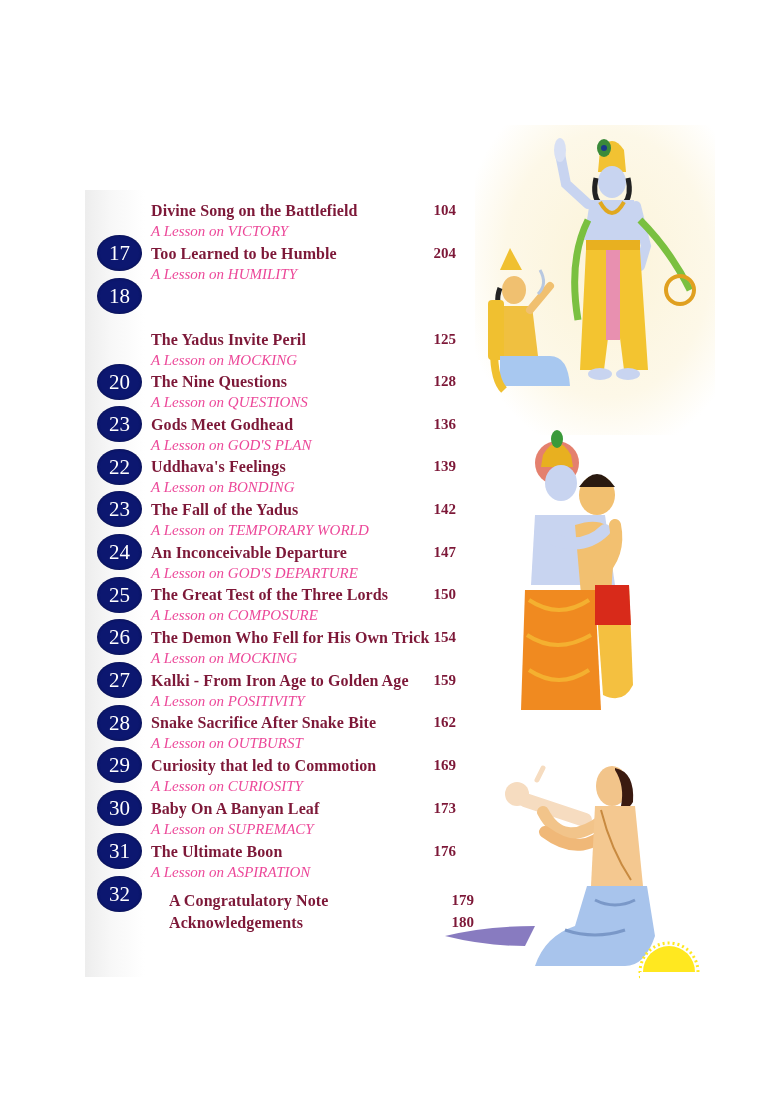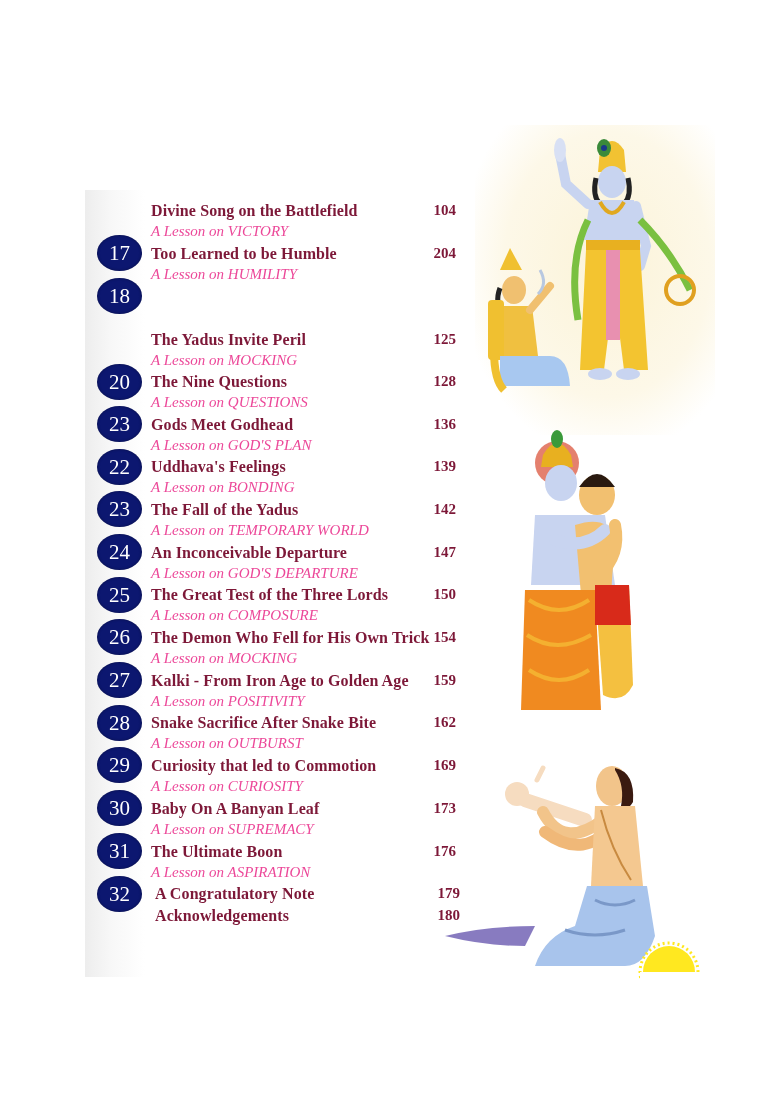--- a/index.html
+++ b/index.html
@@ -29,21 +29,21 @@
       font-weight: bold; font-size: 16px; color: #7d1838; white-space: nowrap; letter-spacing: 0.1px;
     }
     .lesson {
       position: absolute; left: 151px; top: 21px; font-family: "Liberation Serif", serif;
       font-style: italic; font-size: 15px; color: #ec4899; white-space: nowrap;
     }
     .page-num {
       position: absolute; right: 14px; top: 0; font-family: "Liberation Serif", serif;
       font-weight: bold; font-size: 15px; color: #7d1838; text-align: center;
     }
-    .extra { position: absolute; left: 4px; width: 470px; height: 22px; }
+    .extra { position: absolute; left: 18px; width: 470px; height: 22px; margin-top: 7px; }
     .illus { position: absolute; }
   </style>
 </head>
 <body>
 
 <div class="page-panel"></div>
 <div class="art-bg"></div>
 
 <div class="toc">
 

